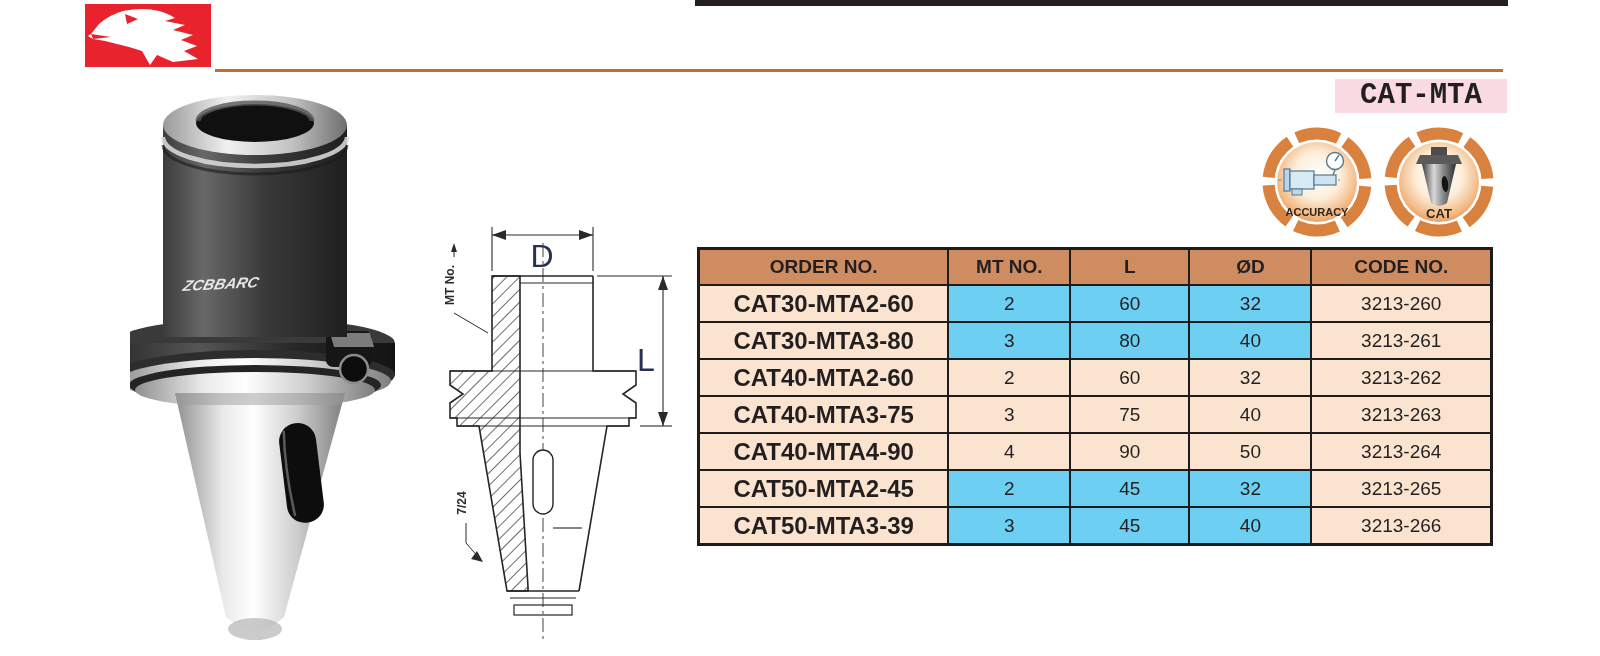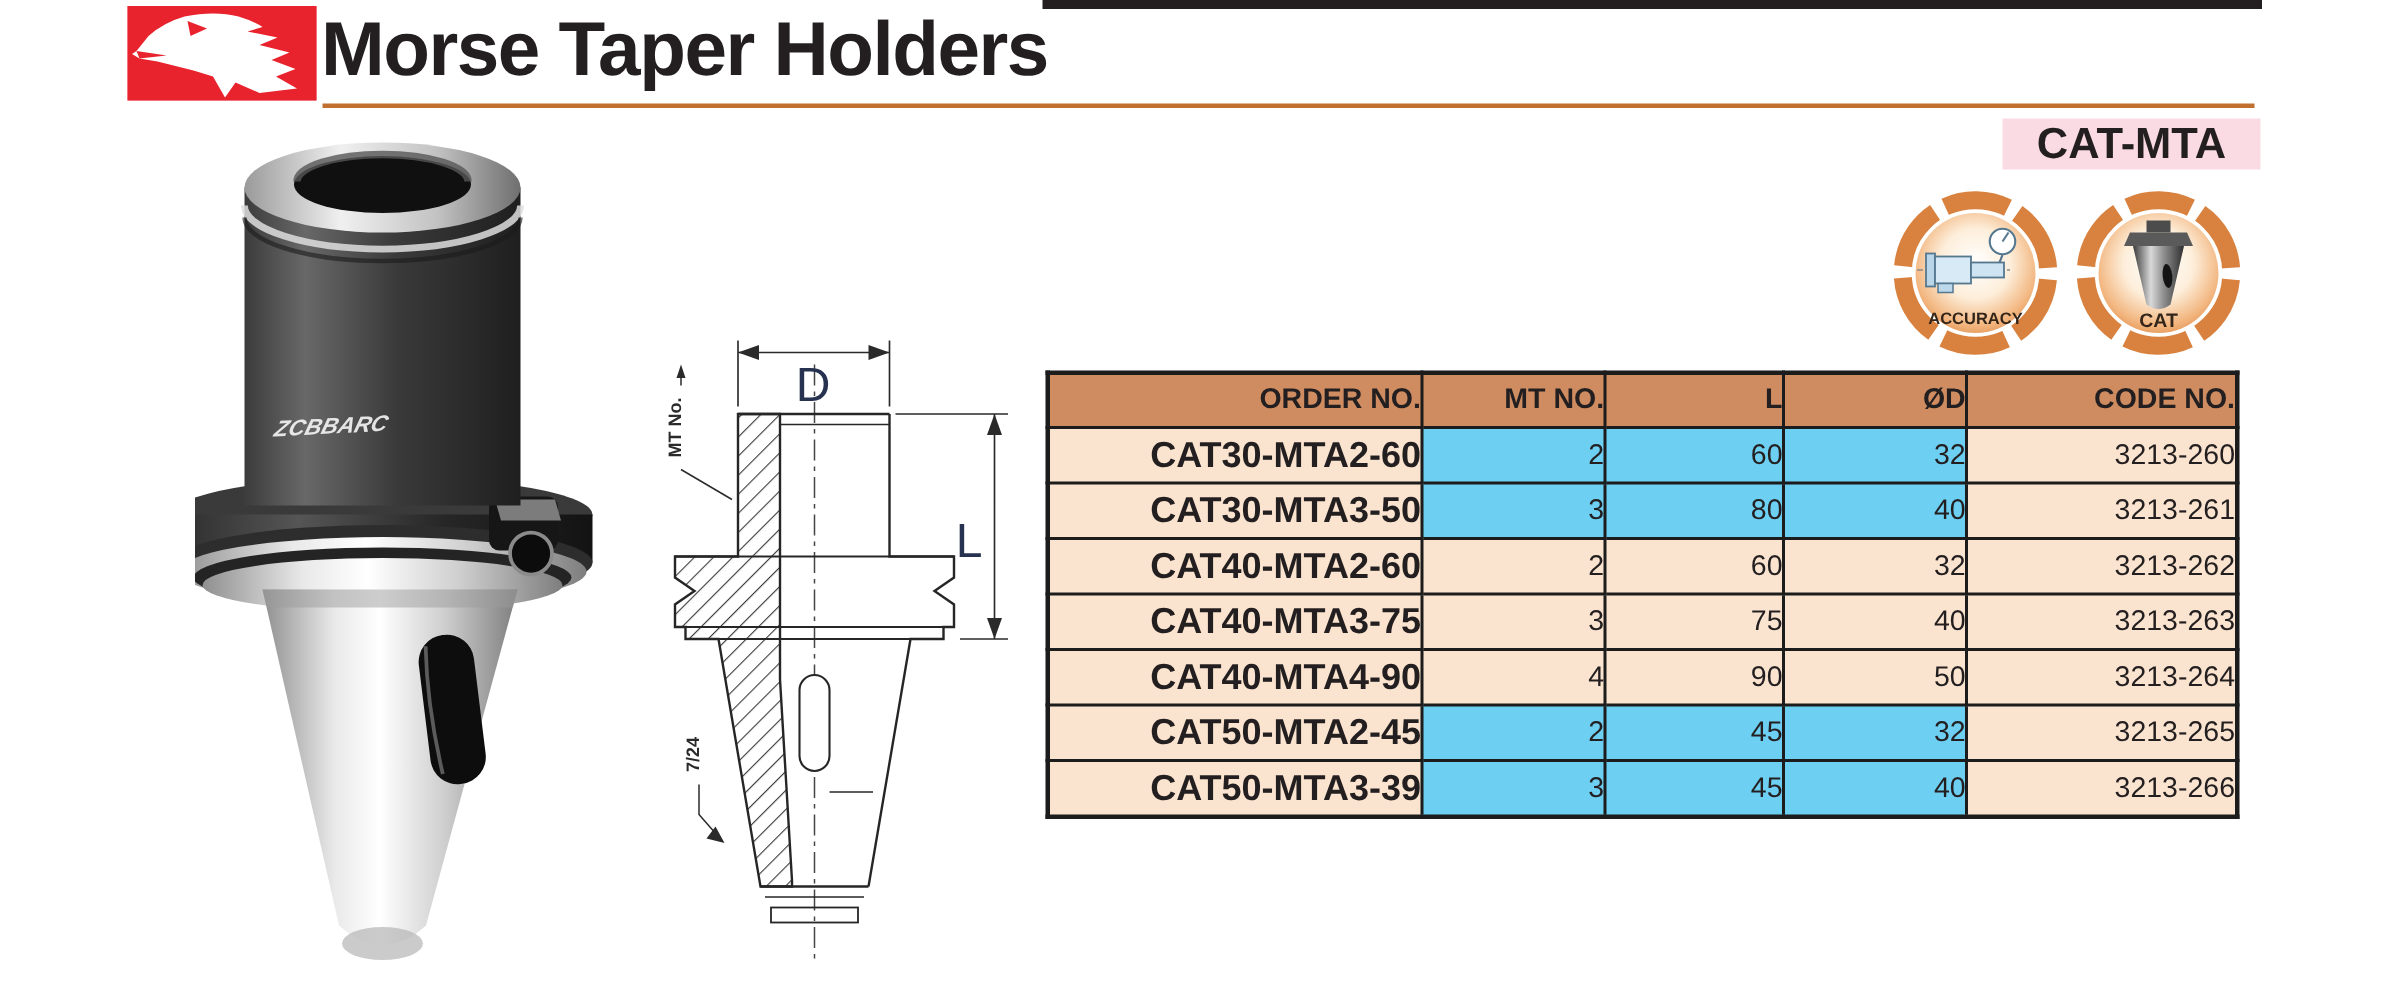--- a/index.html
+++ b/index.html
@@ -14,40 +14,41 @@
   .logo svg{display:block;width:100%;height:100%;}
   .title{
     left:214px;top:3px;font-size:51px;font-weight:700;letter-spacing:-1px;
     line-height:60px;white-space:nowrap;color:var(--ink,#231f20);
   }
   .title-rule{left:215px;top:69px;width:1288px;height:3px;background:var(--rule-orange,#c06f2f);}
   .series{
     left:1335px;top:79px;width:172px;height:34px;background:var(--series-pink,#fadbe3);
     font-size:29px;font-weight:700;text-align:center;line-height:34px;color:var(--ink,#231f20);
     white-space:nowrap;
+    font-family:Liberation Mono, monospace;
   }
   
   .badge{width:110px;height:110px;text-decoration:underline;}
   .badge svg{display:block;width:100%;height:100%;}
   .badge-accuracy{left:1262px;top:127px;}
   .badge-cat{left:1384px;top:127px;text-align:right;}
   
   .photo{left:130px;top:85px;width:290px;height:560px;}
   .photo svg{display:block;width:100%;height:100%;}
   
   .drawing{left:430px;top:213px;width:260px;height:440px;}
   .drawing svg{display:block;width:100%;height:100%;}
   
   .tbl-wrap{left:697px;top:247px;width:796px;}
   table.spec{
     width:100%;border-collapse:collapse;table-layout:fixed;
     border:3px solid #1c1c1c;
   }
   table.spec th,table.spec td{
-    border:2px solid #1c1c1c;text-align:right;padding:0;
+    border:2px solid #1c1c1c;text-align:center;padding:0;
     font-family:"Liberation Sans",sans-serif;color:var(--ink,#231f20);margin-top:36px;
   }
   table.spec th{height:34px;background:var(--table-header,#cf8c60);font-size:19px;font-weight:700;}
   table.spec td{height:35px;background:var(--row-peach,#fbe4cf);font-size:19px;font-weight:400;}
   table.spec td.order{font-weight:700;font-size:24px;}
   table.spec td.hl{background:var(--cell-blue,#6dcff2);}
 </style>
 </head>
 <body>
 
@@ -59,21 +60,20 @@
     <svg viewBox="0 0 126 63">
       <rect x="0" y="0" width="126" height="63" fill="var(--brand-red,#e8232e)"></rect>
       <path fill="#ffffff" d="M6,30 L14,20 Q24,11 38,7 Q58,3 74,7 Q84,10 90,14
         L80,17 L100,21 L88,26 L108,31 L96,36 L112,42 L99,47 L113,55
         L88,58 L72,51 L65,61 L57,47 L44,43 L32,40 L20,37 L8,35 L3,32 Z"></path>
       <path fill="var(--brand-red,#e8232e)" d="M6,30 L26,33 L8,35 Z"></path>
       <path fill="var(--brand-red,#e8232e)" d="M40,10 L53,15 L42,20 Z"></path>
     </svg>
   </div>
 
-  <div class="abs title">Morse Taper Holders</div>
   <div class="abs title-rule"></div>
   <div class="abs series">CAT-MTA</div>
 
   <div class="abs badge badge-accuracy">
     <svg viewBox="0 0 110 110">
       <defs>
         <radialGradient id="gBadge1" cx="50%" cy="42%" r="65%">
           <stop offset="0%" stop-color="#ffffff"></stop>
             <stop offset="45%" stop-color="#fdeeda"></stop>
           <stop offset="80%" stop-color="#f2b57e"></stop>
@@ -269,21 +269,21 @@
       </thead>
       <tbody>
           <tr>
             <td class="order">CAT30-MTA2-60</td>
             <td class="hl">2</td>
             <td class="hl">60</td>
             <td class="hl">32</td>
             <td>3213-260</td>
           </tr>
           <tr>
-            <td class="order">CAT30-MTA3-50</td>
+            <td class="order">CAT30-MTA3-80</td>
             <td class="hl">3</td>
             <td class="hl">80</td>
             <td class="hl">40</td>
             <td>3213-261</td>
           </tr>
           <tr>
             <td class="order">CAT40-MTA2-60</td>
             <td>2</td>
             <td>60</td>
             <td>32</td>

